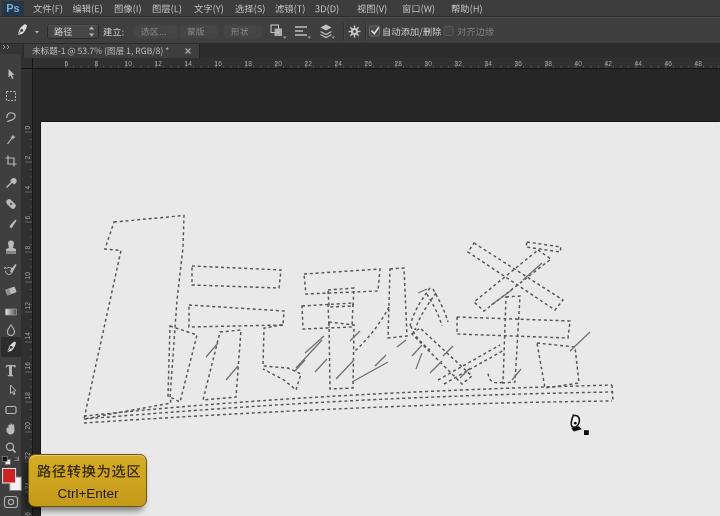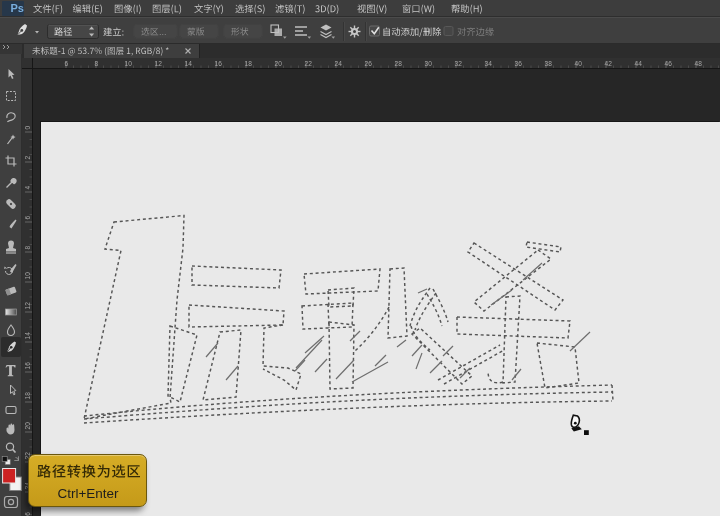--- a/index.html
+++ b/index.html
@@ -1,16 +1,16 @@
 <!DOCTYPE html>
 <html><head><meta charset="utf-8"><style>
 *{margin:0;padding:0;box-sizing:border-box}
 body{width:720px;height:516px;overflow:hidden;font-family:"Liberation Sans",sans-serif;background:#3e3e3e;position:relative}
 #menubar{position:absolute;left:0;top:0;width:720px;height:17px;background:#3d3d3d;border-bottom:1px solid #2e2e2e;z-index:5}
-#pslogo{position:absolute;left:2px;top:1px;width:22px;height:15px;background:#26374a;color:#79aede;font-size:11px;font-weight:bold;text-align:right;line-height:15px;border-radius:1px}
+#pslogo{position:absolute;left:2px;top:1px;width:22px;height:15px;background:#26374a;color:#79aede;font-size:11px;font-weight:bold;text-align:center;line-height:15px;border-radius:1px}
 #optbar{position:absolute;left:0;top:17px;width:720px;height:27px;background:#3f3f3f;border-bottom:1px solid #2b2b2b;box-shadow:inset 0 1px 0 #4b4b4b;z-index:5}
 #tabbar{position:absolute;left:22px;top:44px;width:698px;height:14px;background:#2c2c2c;z-index:5}
 #tab{position:absolute;left:2px;top:0;width:176px;height:14px;background:#3e3e3e;border-right:1px solid #222}
 #toolbar{position:absolute;left:0;top:44px;width:22px;height:472px;background:#3f3f3f;border-right:1px solid #2e2e2e;z-index:5}
 #tbhead{position:absolute;left:0;top:0;width:22px;height:10px;background:#353535}
 #corner{position:absolute;left:22px;top:58px;width:11px;height:11px;background:#303030;border-right:1px solid #161616;border-bottom:1px solid #161616;z-index:6}
 #paste{position:absolute;left:33px;top:69px;width:687px;height:447px;background:#262626;z-index:1}
 #canvas{position:absolute;left:8px;top:53px;width:679px;height:394px;background:#e9e9e9;box-shadow:-1px -1px 0 rgba(0,0,0,0.4)}
 #tooltip{position:absolute;left:28px;top:454px;width:119px;height:53px;background:linear-gradient(#d6ad26,#c59a19);border:1px solid #6b570e;border-radius:7px;box-shadow:-3px 4px 6px rgba(0,0,0,0.45),inset 0 1px 0 rgba(255,255,255,0.35);z-index:25}
 </style></head><body>

